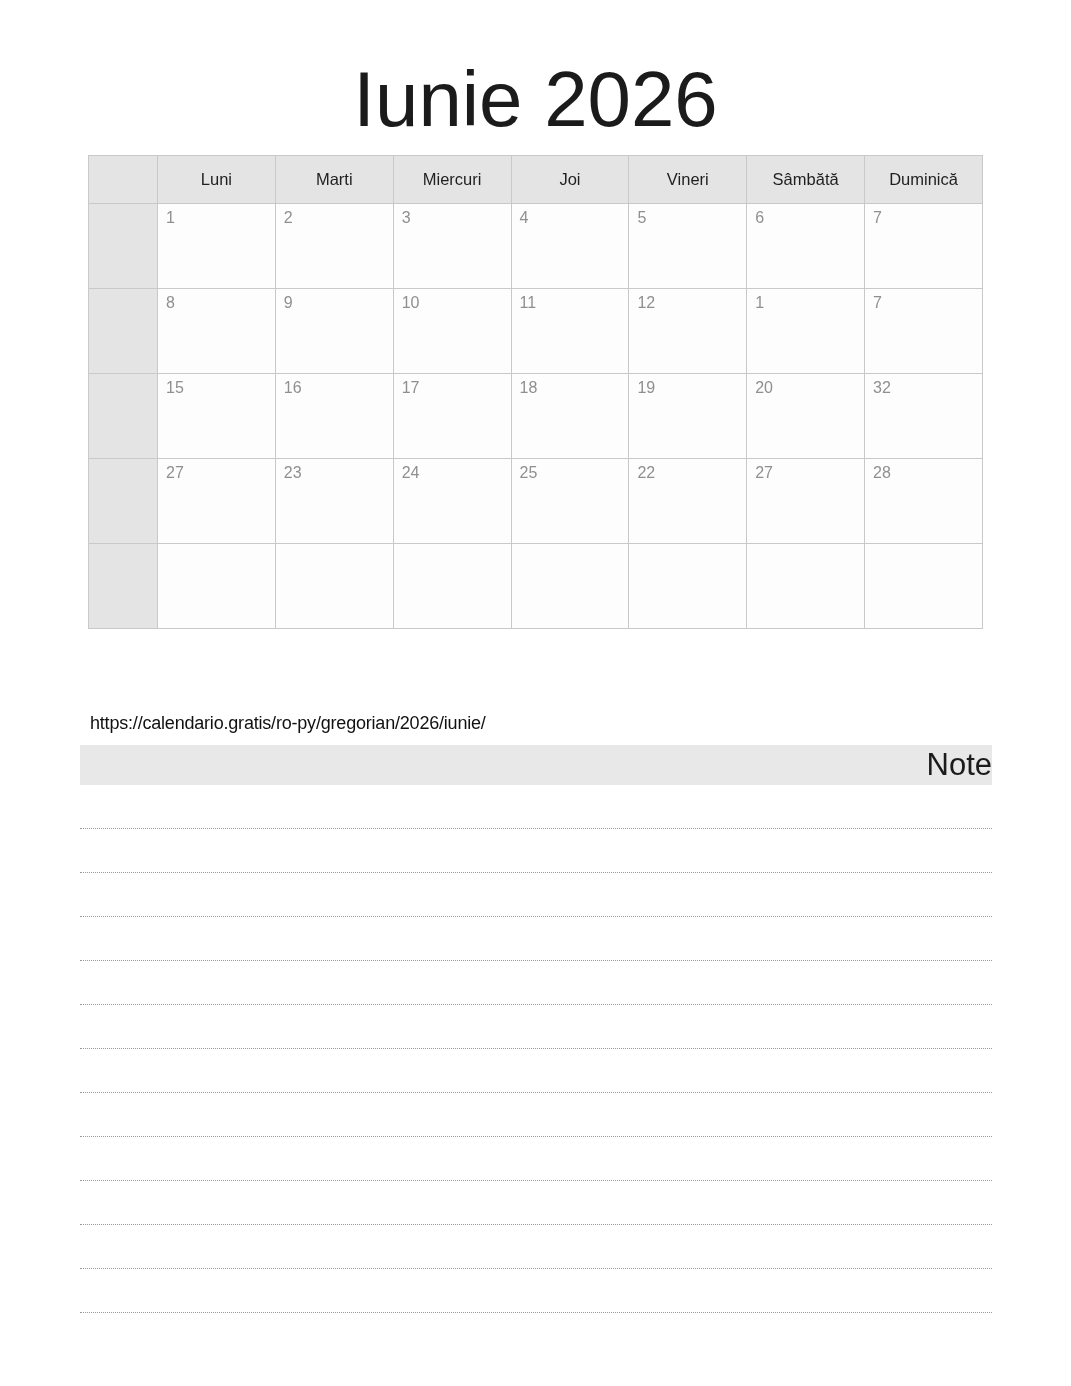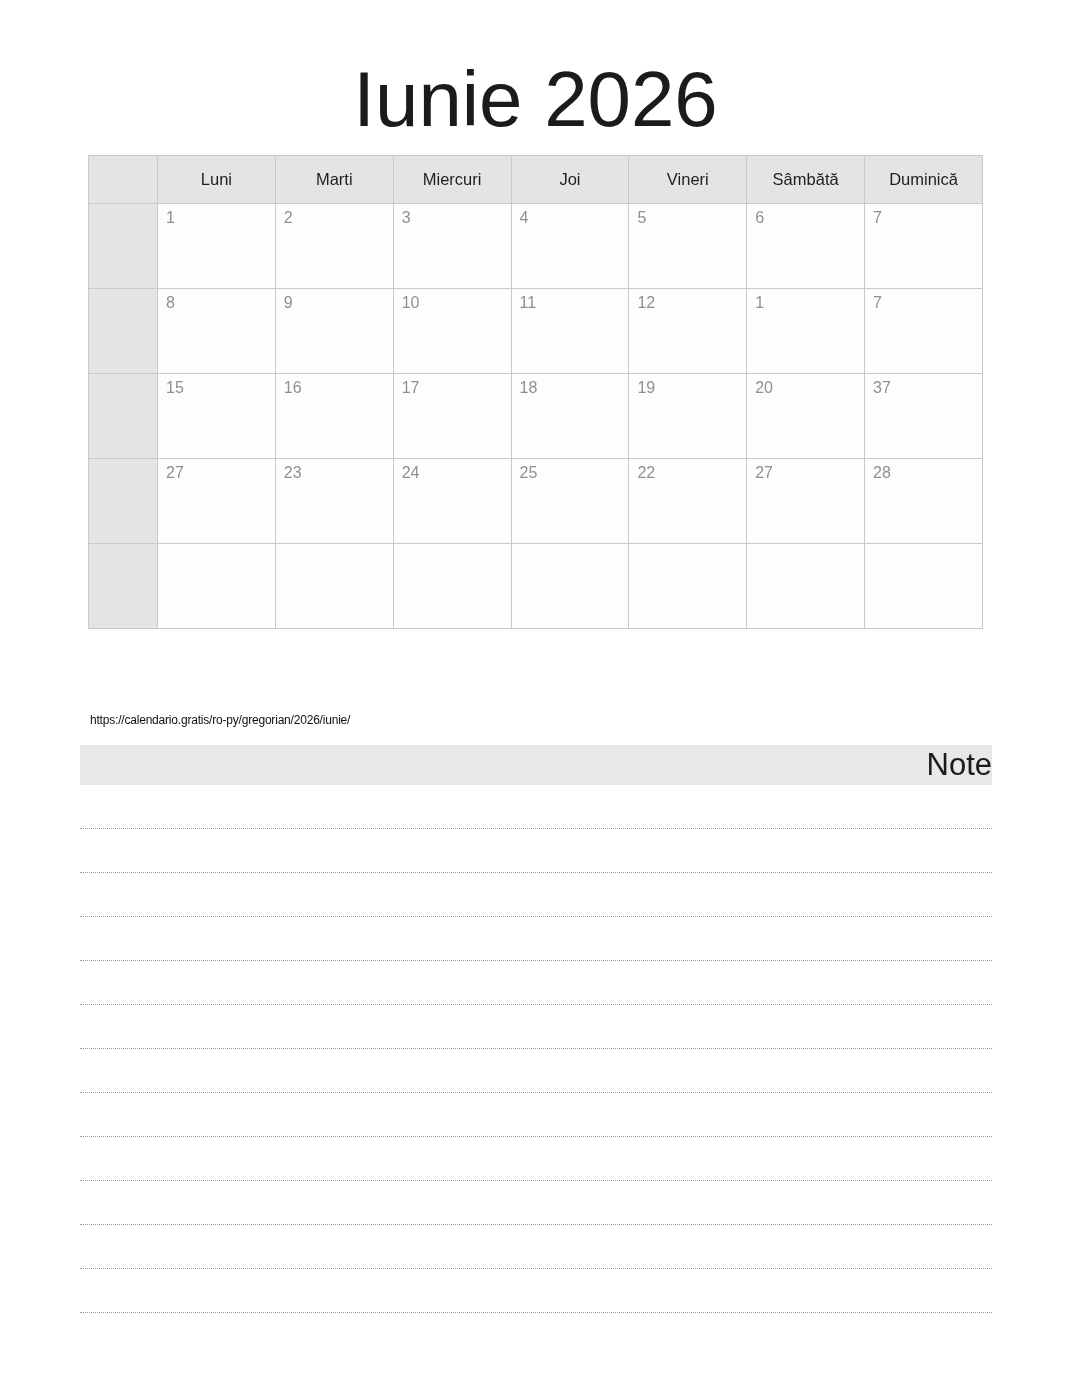--- a/index.html
+++ b/index.html
@@ -86,21 +86,21 @@
   td.wkcell {
     background: #e4e4e4;
     border-right: 1px solid #c9c9c9;
   }
 
   
   .url {
     position: absolute;
     left: 90px;
     top: 713px;
-    font-size: 12px;
+    font-size: 18px;
     color: #111111;
     font-family: "Liberation Sans", sans-serif;
     letter-spacing: -0.2px;
   }
 
   
   .notes {
     position: absolute;
     left: 80px;
     top: 745px;
@@ -212,21 +212,21 @@
           <td class="daycell">
               <span class="num">18</span>
             </td>
           <td class="daycell">
               <span class="num">19</span>
             </td>
           <td class="daycell">
               <span class="num">20</span>
             </td>
           <td class="daycell">
-              <span class="num">37</span>
+              <span class="num">32</span>
             </td>
         </tr>
         <tr>
           <td class="wkcell"></td>
           <td class="daycell">
               <span class="num">27</span>
             </td>
           <td class="daycell">
               <span class="num">23</span>
             </td>

